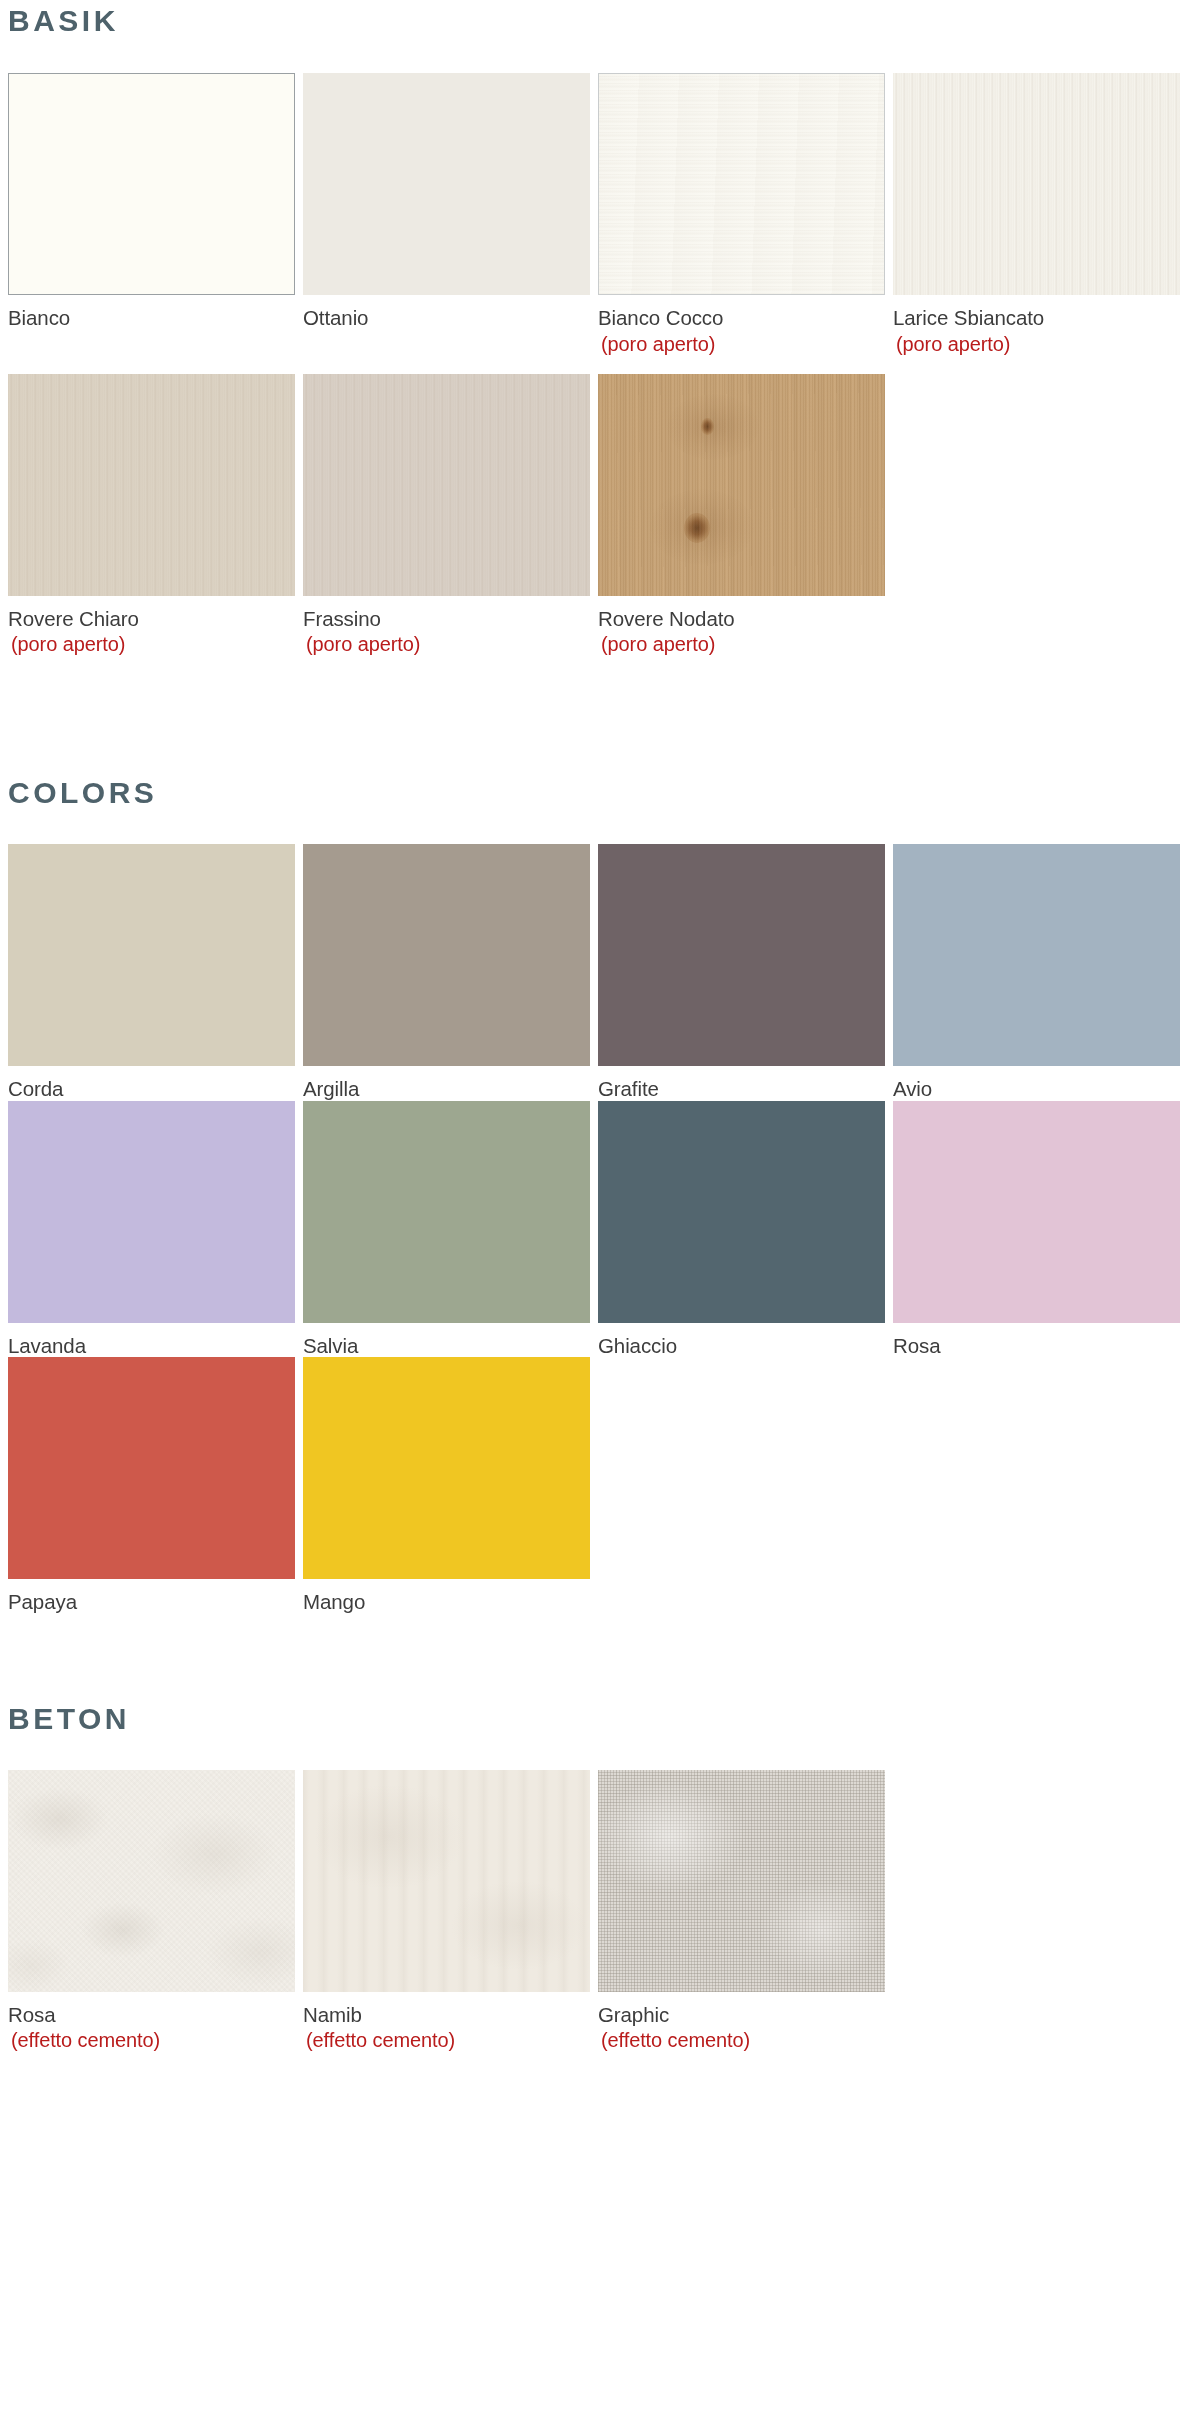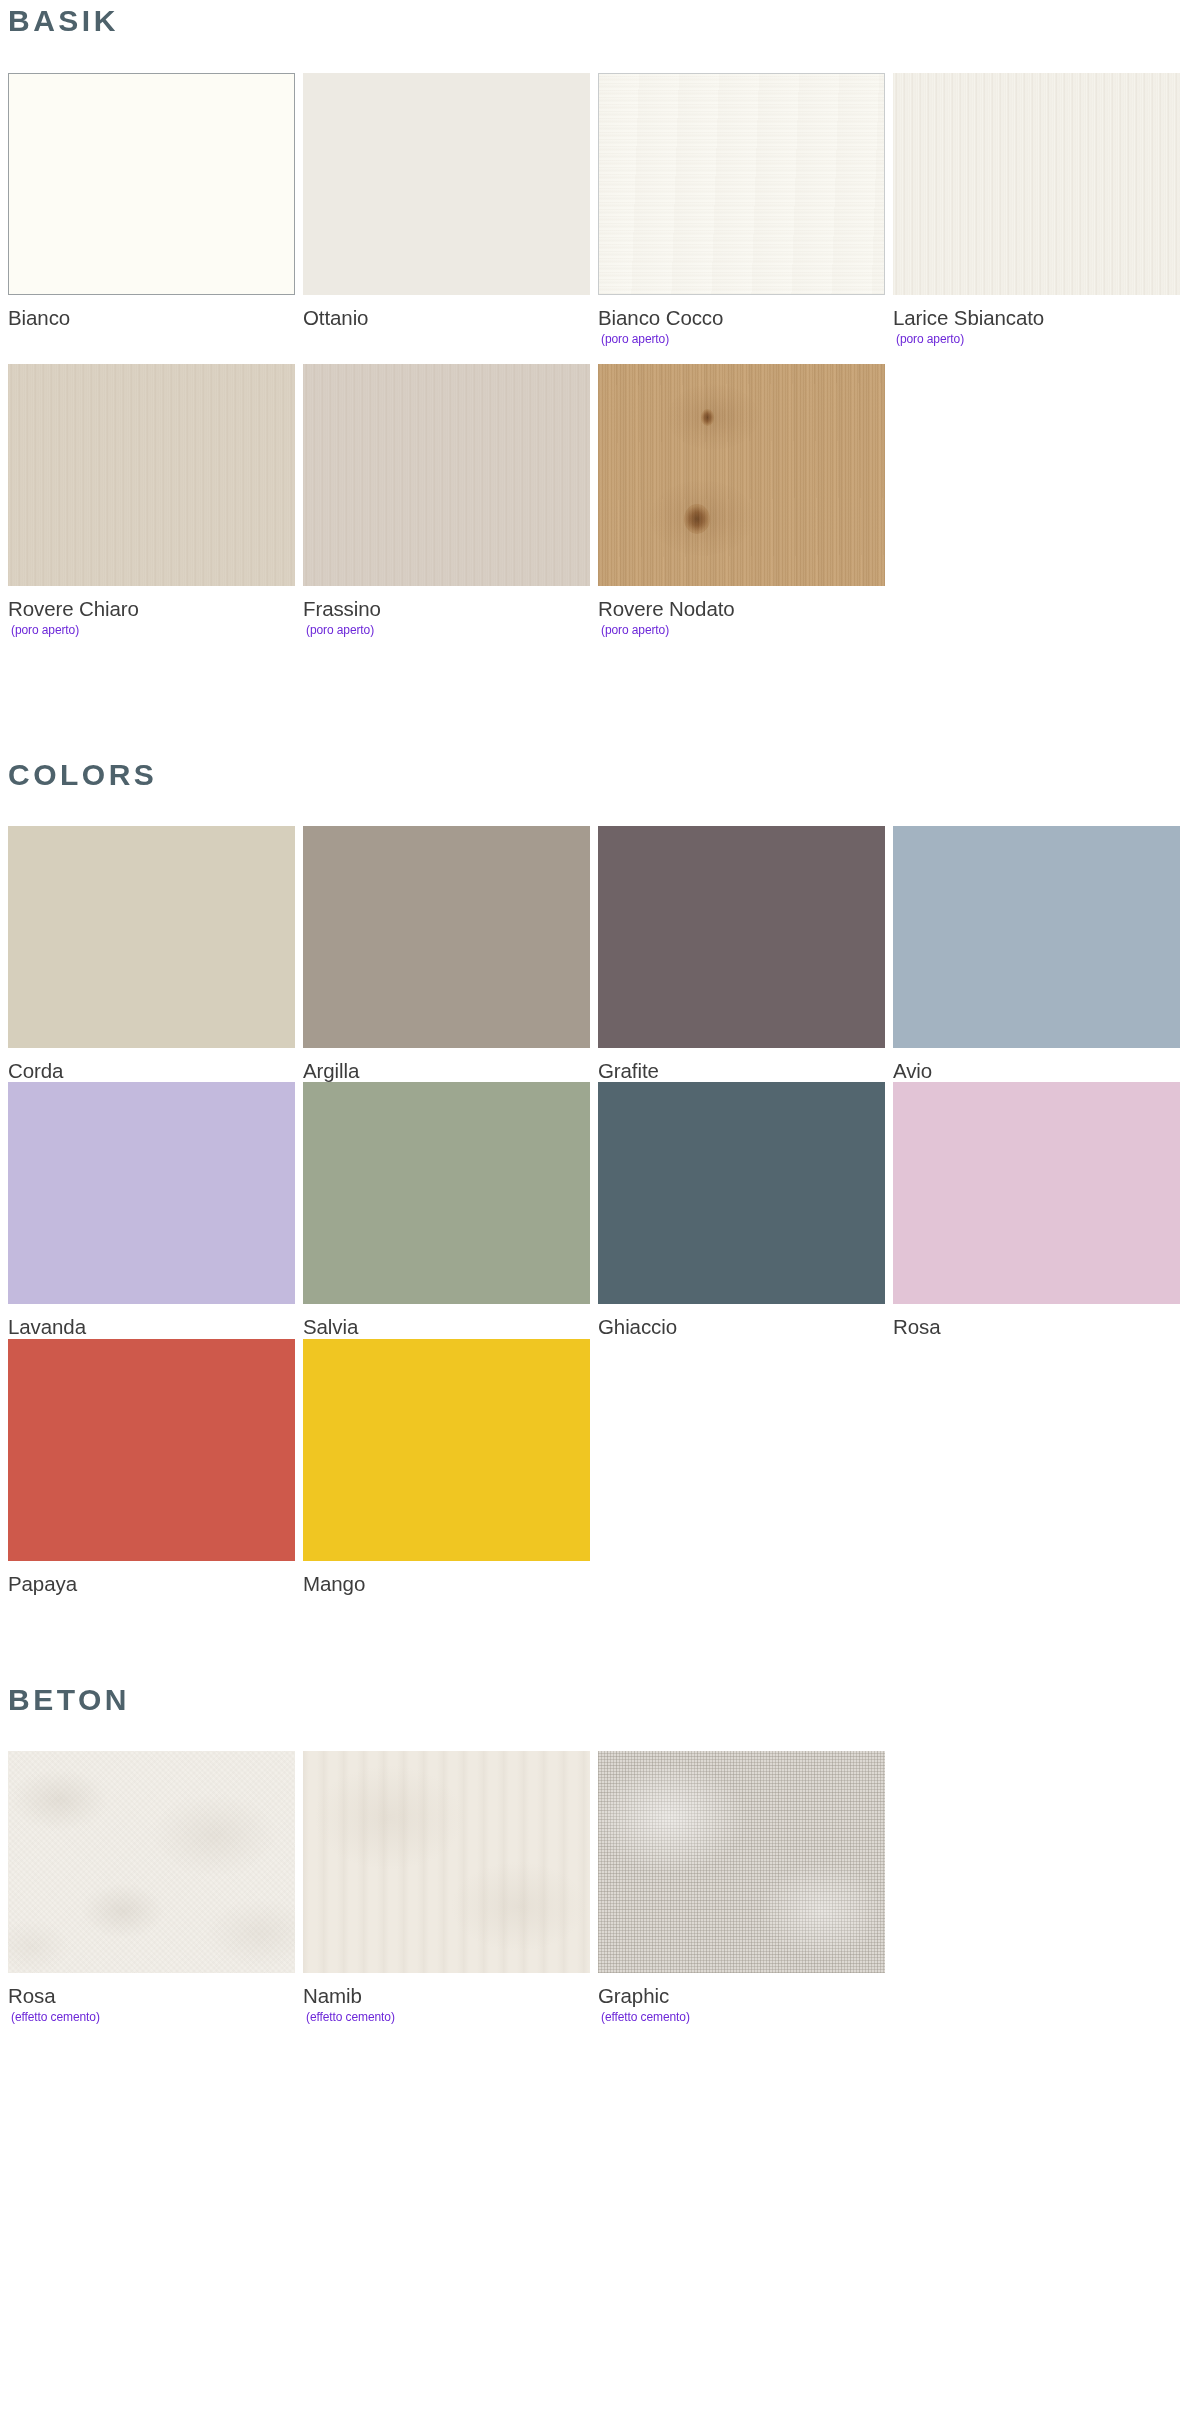--- a/index.html
+++ b/index.html
@@ -62,22 +62,22 @@
     font-family: "Liberation Sans", sans-serif;
     font-size: 20.5px;
     color: #3d3d3d;
     line-height: 1.15;
     padding-top: 11px;
     letter-spacing: -0.1px;
   }
 
   .sublabel {
     font-family: "Liberation Sans", sans-serif;
-    font-size: 12px;
-    color: #6d28d9;
+    font-size: 20px;
+    color: #b91c1c;
     line-height: 1.15;
     padding-top: 3px;
     padding-left: 3px;
     letter-spacing: -0.1px;
   }
 
   
   .grid .cell { margin-bottom: 0px; }
   .row-gap-sm .cell { padding-bottom: 18px; }
 

